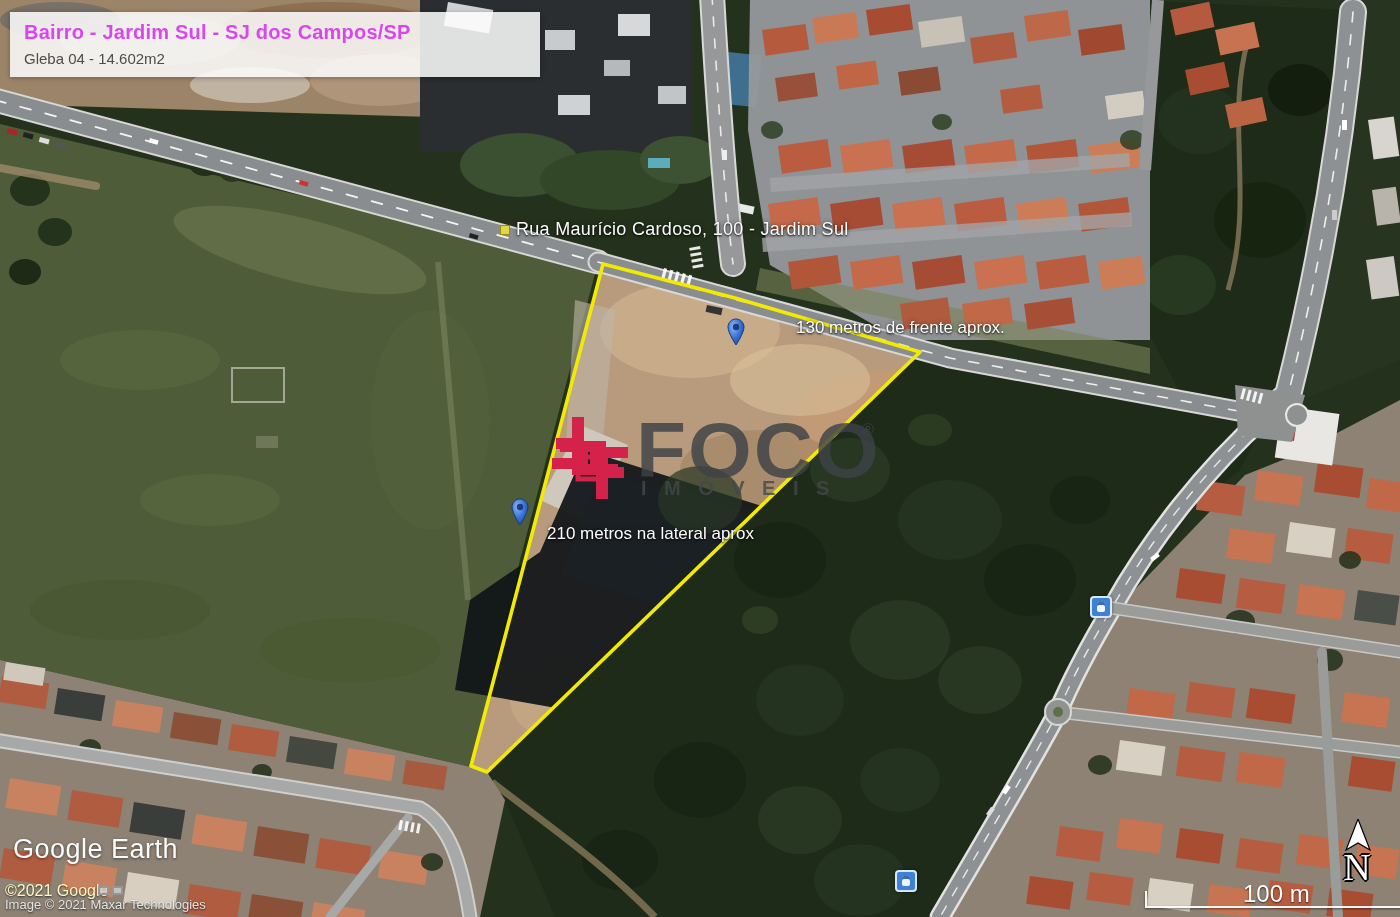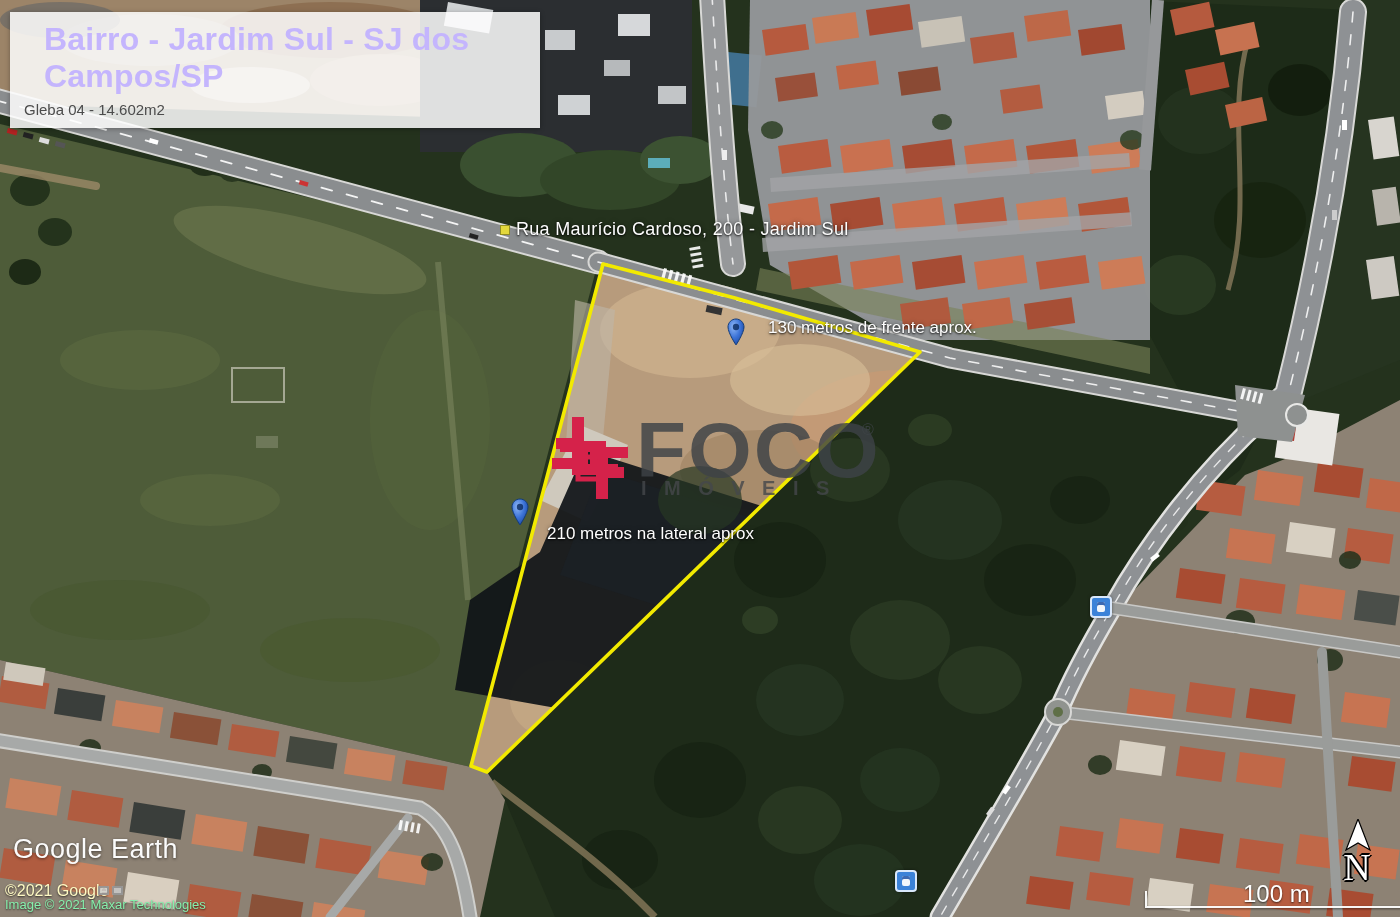--- a/index.html
+++ b/index.html
@@ -5,51 +5,51 @@
   html,body{margin:0;padding:0;background:#222;}
   .stage{position:relative;width:1400px;height:917px;overflow:hidden;
          font-family:"Liberation Sans",sans-serif;background:#24321f;}
   .stage svg.mapbg{position:absolute;left:0;top:0;}
 
   
   .ovl{position:absolute;}
 
   .info-box{left:10px;top:12px;width:502px;padding:9px 14px 10px 14px;
     background:rgba(255,255,255,.85);box-shadow:0 1px 5px rgba(0,0,0,.3);}
-  .info-title{font-size:32px;font-weight:bold;color:#c4b5fd;letter-spacing:.2px;margin-left:20px;}
+  .info-title{font-size:20px;font-weight:bold;color:#d946ef;letter-spacing:.2px;}
   .info-sub{font-size:15px;color:#4c4c4c;margin-top:6px;}
 
   .street-label{left:500px;top:219px;display:flex;align-items:center;gap:6px;}
   .street-dot{width:8px;height:8px;background:#e3d83c;border:1px solid rgba(90,90,20,.6);}
   .street-text{font-size:18px;color:#fdfdfd;letter-spacing:.3px;
     text-shadow:0 1px 2px rgba(0,0,0,.85),0 0 4px rgba(0,0,0,.5);}
 
   .pin-label{font-size:17px;color:#fdfdfd;
     text-shadow:0 1px 2px rgba(0,0,0,.85),0 0 4px rgba(0,0,0,.5);}
-  .pin1-label{left:753px;top:318px;padding-left:15px;}
+  .pin1-label{left:781px;top:318px;padding-left:15px;}
   .pin2-label{left:519px;top:524px;margin-left:28px;}
   .pin1{left:727px;top:318px;}
   .pin2{left:511px;top:498px;}
 
   .watermark{left:540px;top:415px;width:480px;height:112px;}
   .wm-logo{position:absolute;left:0;top:0;}
   .wm-brand{position:absolute;left:96px;top:-6px;font-size:82px;line-height:1;
     font-weight:bold;color:#3e4347;opacity:.82;letter-spacing:2px;transform:scaleY(.96);}
   .wm-reg{position:absolute;left:322px;top:6px;font-size:16px;color:#3e4347;opacity:.85;}
   .wm-sub{position:absolute;left:101px;top:62px;font-size:20px;letter-spacing:17.5px;
     color:#45484c;opacity:.8;font-weight:bold;}
 
   .ge-logo{left:13px;top:834px;font-size:27px;color:#fbfbfb;letter-spacing:.5px;
     text-shadow:0 1px 3px rgba(0,0,0,.55);}
   .credit1{left:5px;top:882px;font-size:16px;color:#fef9c3;
     text-shadow:0 1px 2px rgba(0,0,0,.7);}
   .credit-icons{left:98px;top:886px;display:flex;gap:3px;}
   .credit-icons i{display:block;width:11px;height:9px;background:rgba(205,205,205,.85);
     border-radius:1px;box-shadow:inset 0 0 0 2px rgba(120,120,120,.6);}
-  .credit2{left:5px;top:897px;font-size:13px;color:#86efac;
+  .credit2{left:5px;top:897px;font-size:13px;color:#e5e5e5;
     text-shadow:0 1px 2px rgba(0,0,0,.7);}
 
   .scale-line{left:1145px;top:891px;width:255px;height:15px;
     border-left:2px solid rgba(255,255,255,.95);border-bottom:2px solid rgba(255,255,255,.95);
     filter:drop-shadow(0 1px 1px rgba(0,0,0,.55));}
   .scale-label{left:1243px;top:880px;font-size:24px;color:#fff;
     text-shadow:0 1px 2px rgba(0,0,0,.7);}
 
   .north-arrow{left:1344px;top:819px;}
   .north-n{left:1338px;top:848px;width:38px;text-align:center;
@@ -382,21 +382,21 @@
     <polygon points="603,264 735,298 920,352 487,772 471,766" fill="none" stroke="#f2ea00" stroke-width="3.6" stroke-linejoin="round"></polygon>
   </svg>
 
   <div class="ovl info-box">
     <div class="info-title">Bairro - Jardim Sul - SJ dos Campos/SP</div>
     <div class="info-sub">Gleba 04 - 14.602m2</div>
   </div>
 
   <div class="ovl street-label">
     <span class="street-dot"></span>
-    <span class="street-text">Rua Maurício Cardoso, 200 - Jardim Sul</span>
+    <span class="street-text">Rua Maurício Cardoso, 100 - Jardim Sul</span>
   </div>
 
   <svg class="ovl pin1" width="18" height="28" viewBox="0 0 18 28">
     <path d="M9,1 C4.6,1 1,4.6 1,9 C1,15 9,27 9,27 C9,27 17,15 17,9 C17,4.6 13.4,1 9,1 Z" fill="url(#pinGrad)" stroke="#123c7a" stroke-width="1"></path>
     <circle cx="9" cy="9" r="3.2" fill="#0e2f66" opacity=".85"></circle>
   </svg>
   <div class="ovl pin-label pin1-label">130 metros de frente aprox.</div>
 
   <svg class="ovl pin2" width="18" height="28" viewBox="0 0 18 28">
     <path d="M9,1 C4.6,1 1,4.6 1,9 C1,15 9,27 9,27 C9,27 17,15 17,9 C17,4.6 13.4,1 9,1 Z" fill="url(#pinGrad)" stroke="#123c7a" stroke-width="1"></path>

